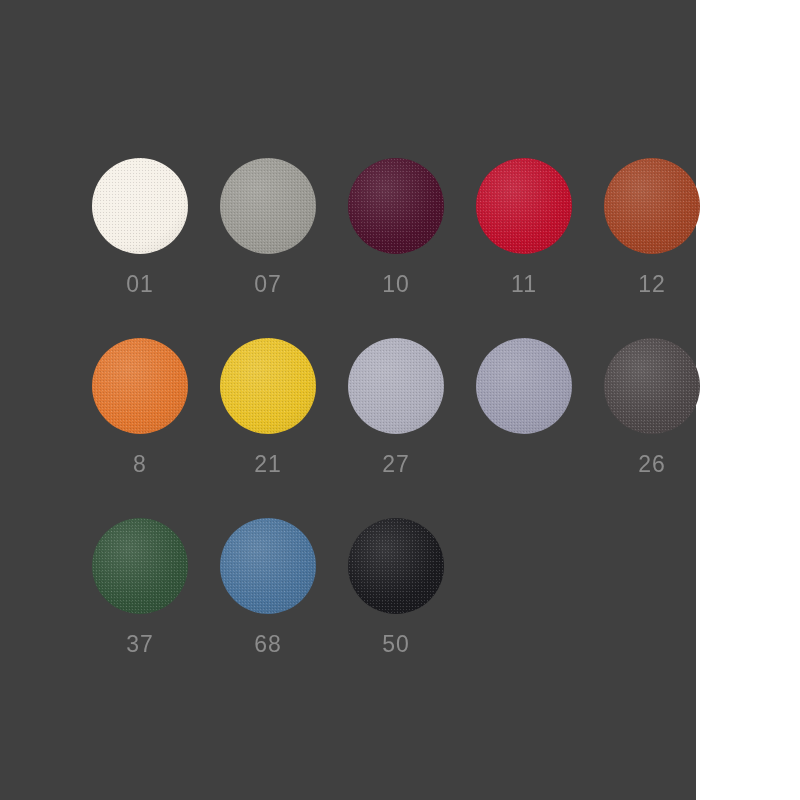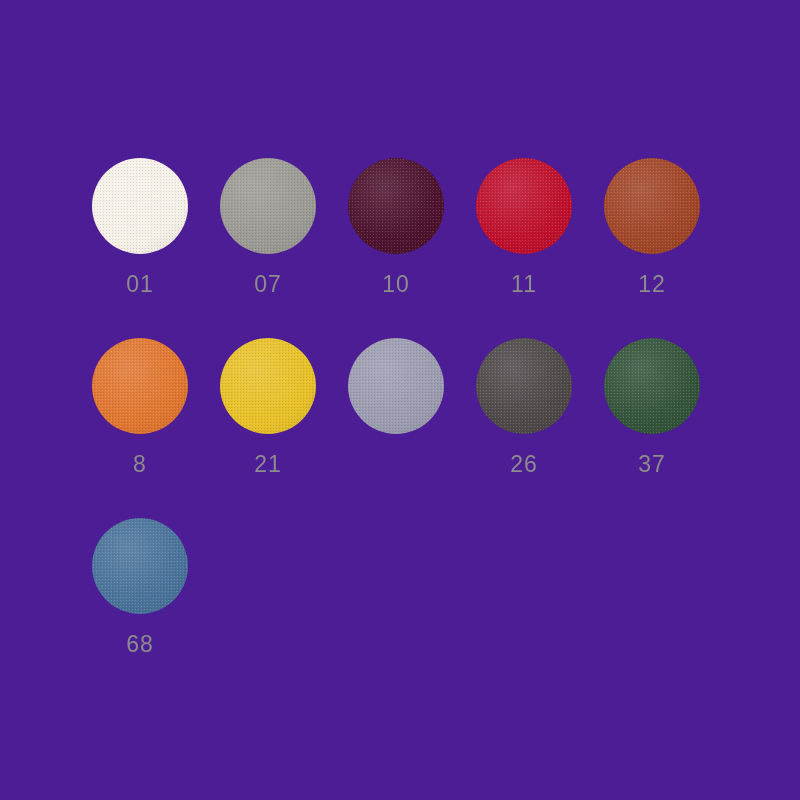--- a/index.html
+++ b/index.html
@@ -10,23 +10,23 @@
   body {
     width: 800px;
     height: 800px;
     background: #ffffff;
     font-family: "Liberation Sans", sans-serif;
     overflow: hidden;
   }
 
   #swatch-board {
     position: relative;
-    width: 800px;
+    width: 696px;
     height: 800px;
-    background: #4c1d95;
+    background: #404040;
   }
 
   .swatch-grid {
     position: absolute;
     left: 92px;
     top: 158px;
     width: 612px;
     display: grid;
     grid-template-columns: repeat(5, 128px);
     grid-auto-rows: 180px;
@@ -121,28 +121,36 @@
       </div>
       <div class="swatch-cell">
         <div class="swatch-disc" style="background-color: rgb(225, 118, 47);"></div>
         <div class="swatch-label">8</div>
       </div>
       <div class="swatch-cell">
         <div class="swatch-disc" style="background-color: rgb(232, 193, 39);"></div>
         <div class="swatch-label">21</div>
       </div>
       <div class="swatch-cell">
+        <div class="swatch-disc" style="background-color: rgb(173, 173, 187);"></div>
+        <div class="swatch-label">27</div>
+      </div>
+      <div class="swatch-cell">
         <div class="swatch-disc" style="background-color: rgb(156, 156, 176);"></div>
       </div>
       <div class="swatch-cell">
         <div class="swatch-disc" style="background-color: rgb(78, 72, 73);"></div>
         <div class="swatch-label">26</div>
       </div>
       <div class="swatch-cell">
         <div class="swatch-disc" style="background-color: rgb(51, 84, 58);"></div>
         <div class="swatch-label">37</div>
       </div>
       <div class="swatch-cell">
         <div class="swatch-disc" style="background-color: rgb(74, 115, 155);"></div>
         <div class="swatch-label">68</div>
       </div>
+      <div class="swatch-cell">
+        <div class="swatch-disc" style="background-color: rgb(26, 26, 30);"></div>
+        <div class="swatch-label">50</div>
+      </div>
     </div>
 </div>
 
 </body></html>

